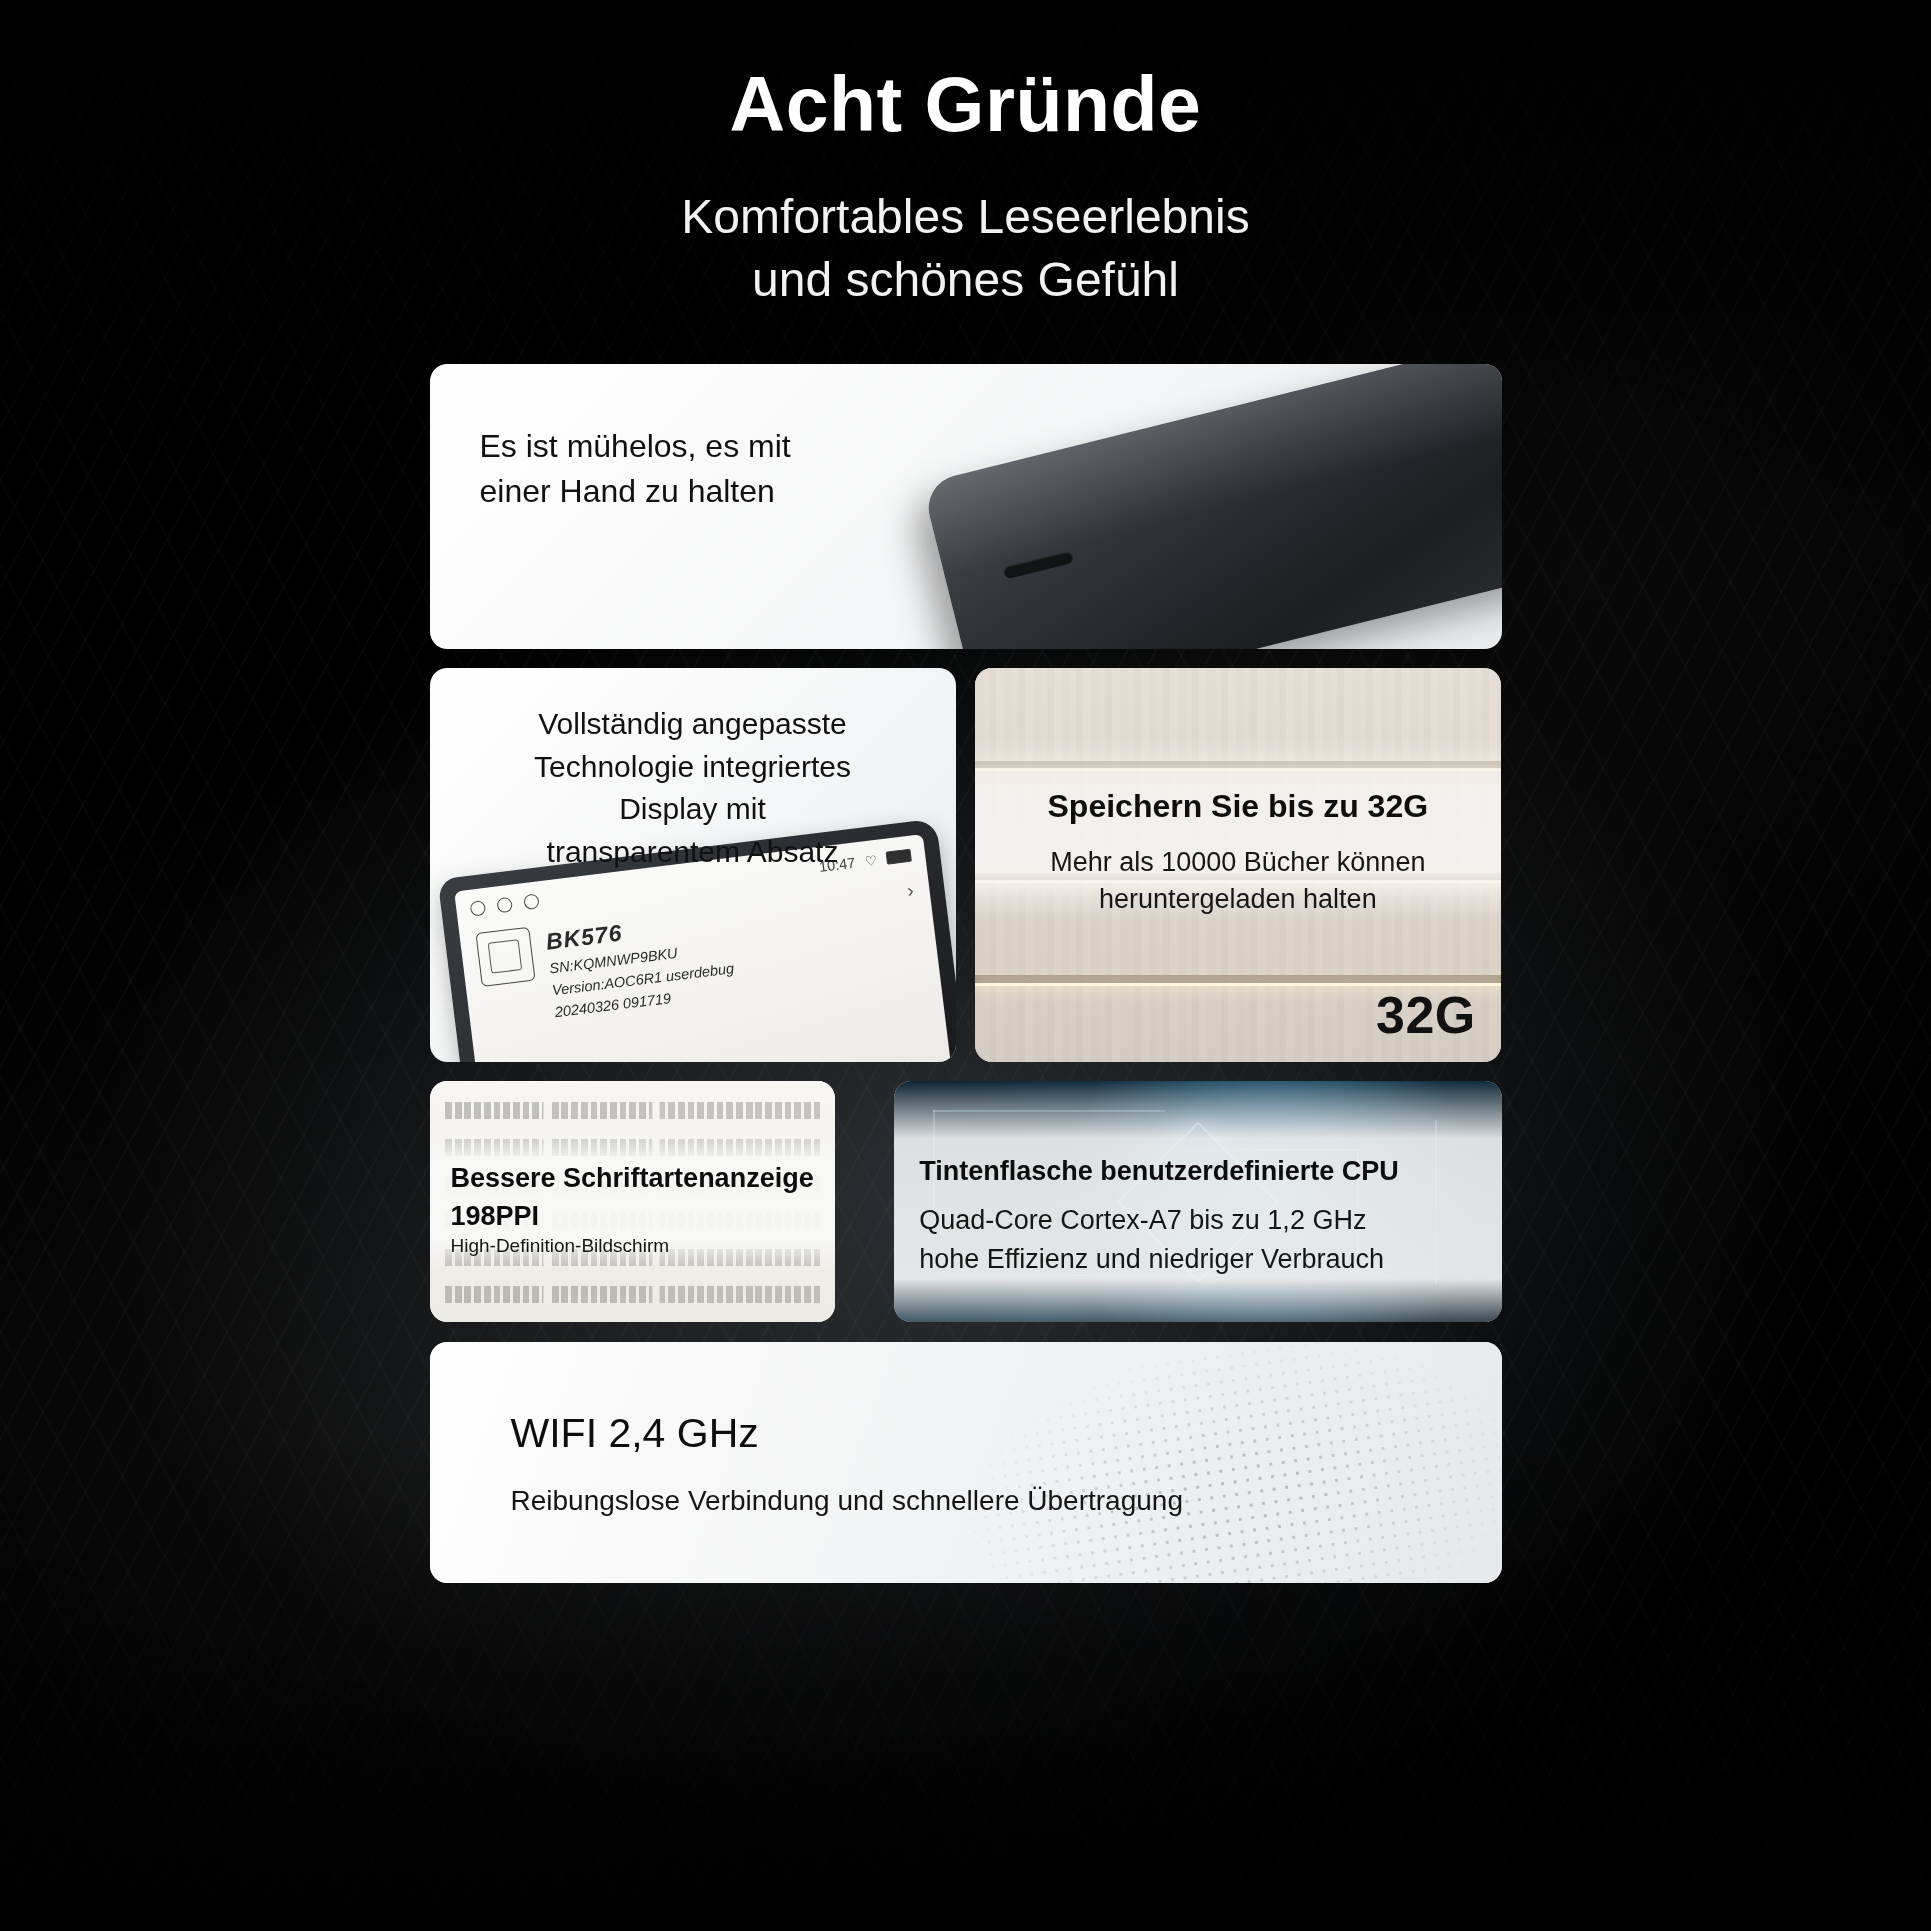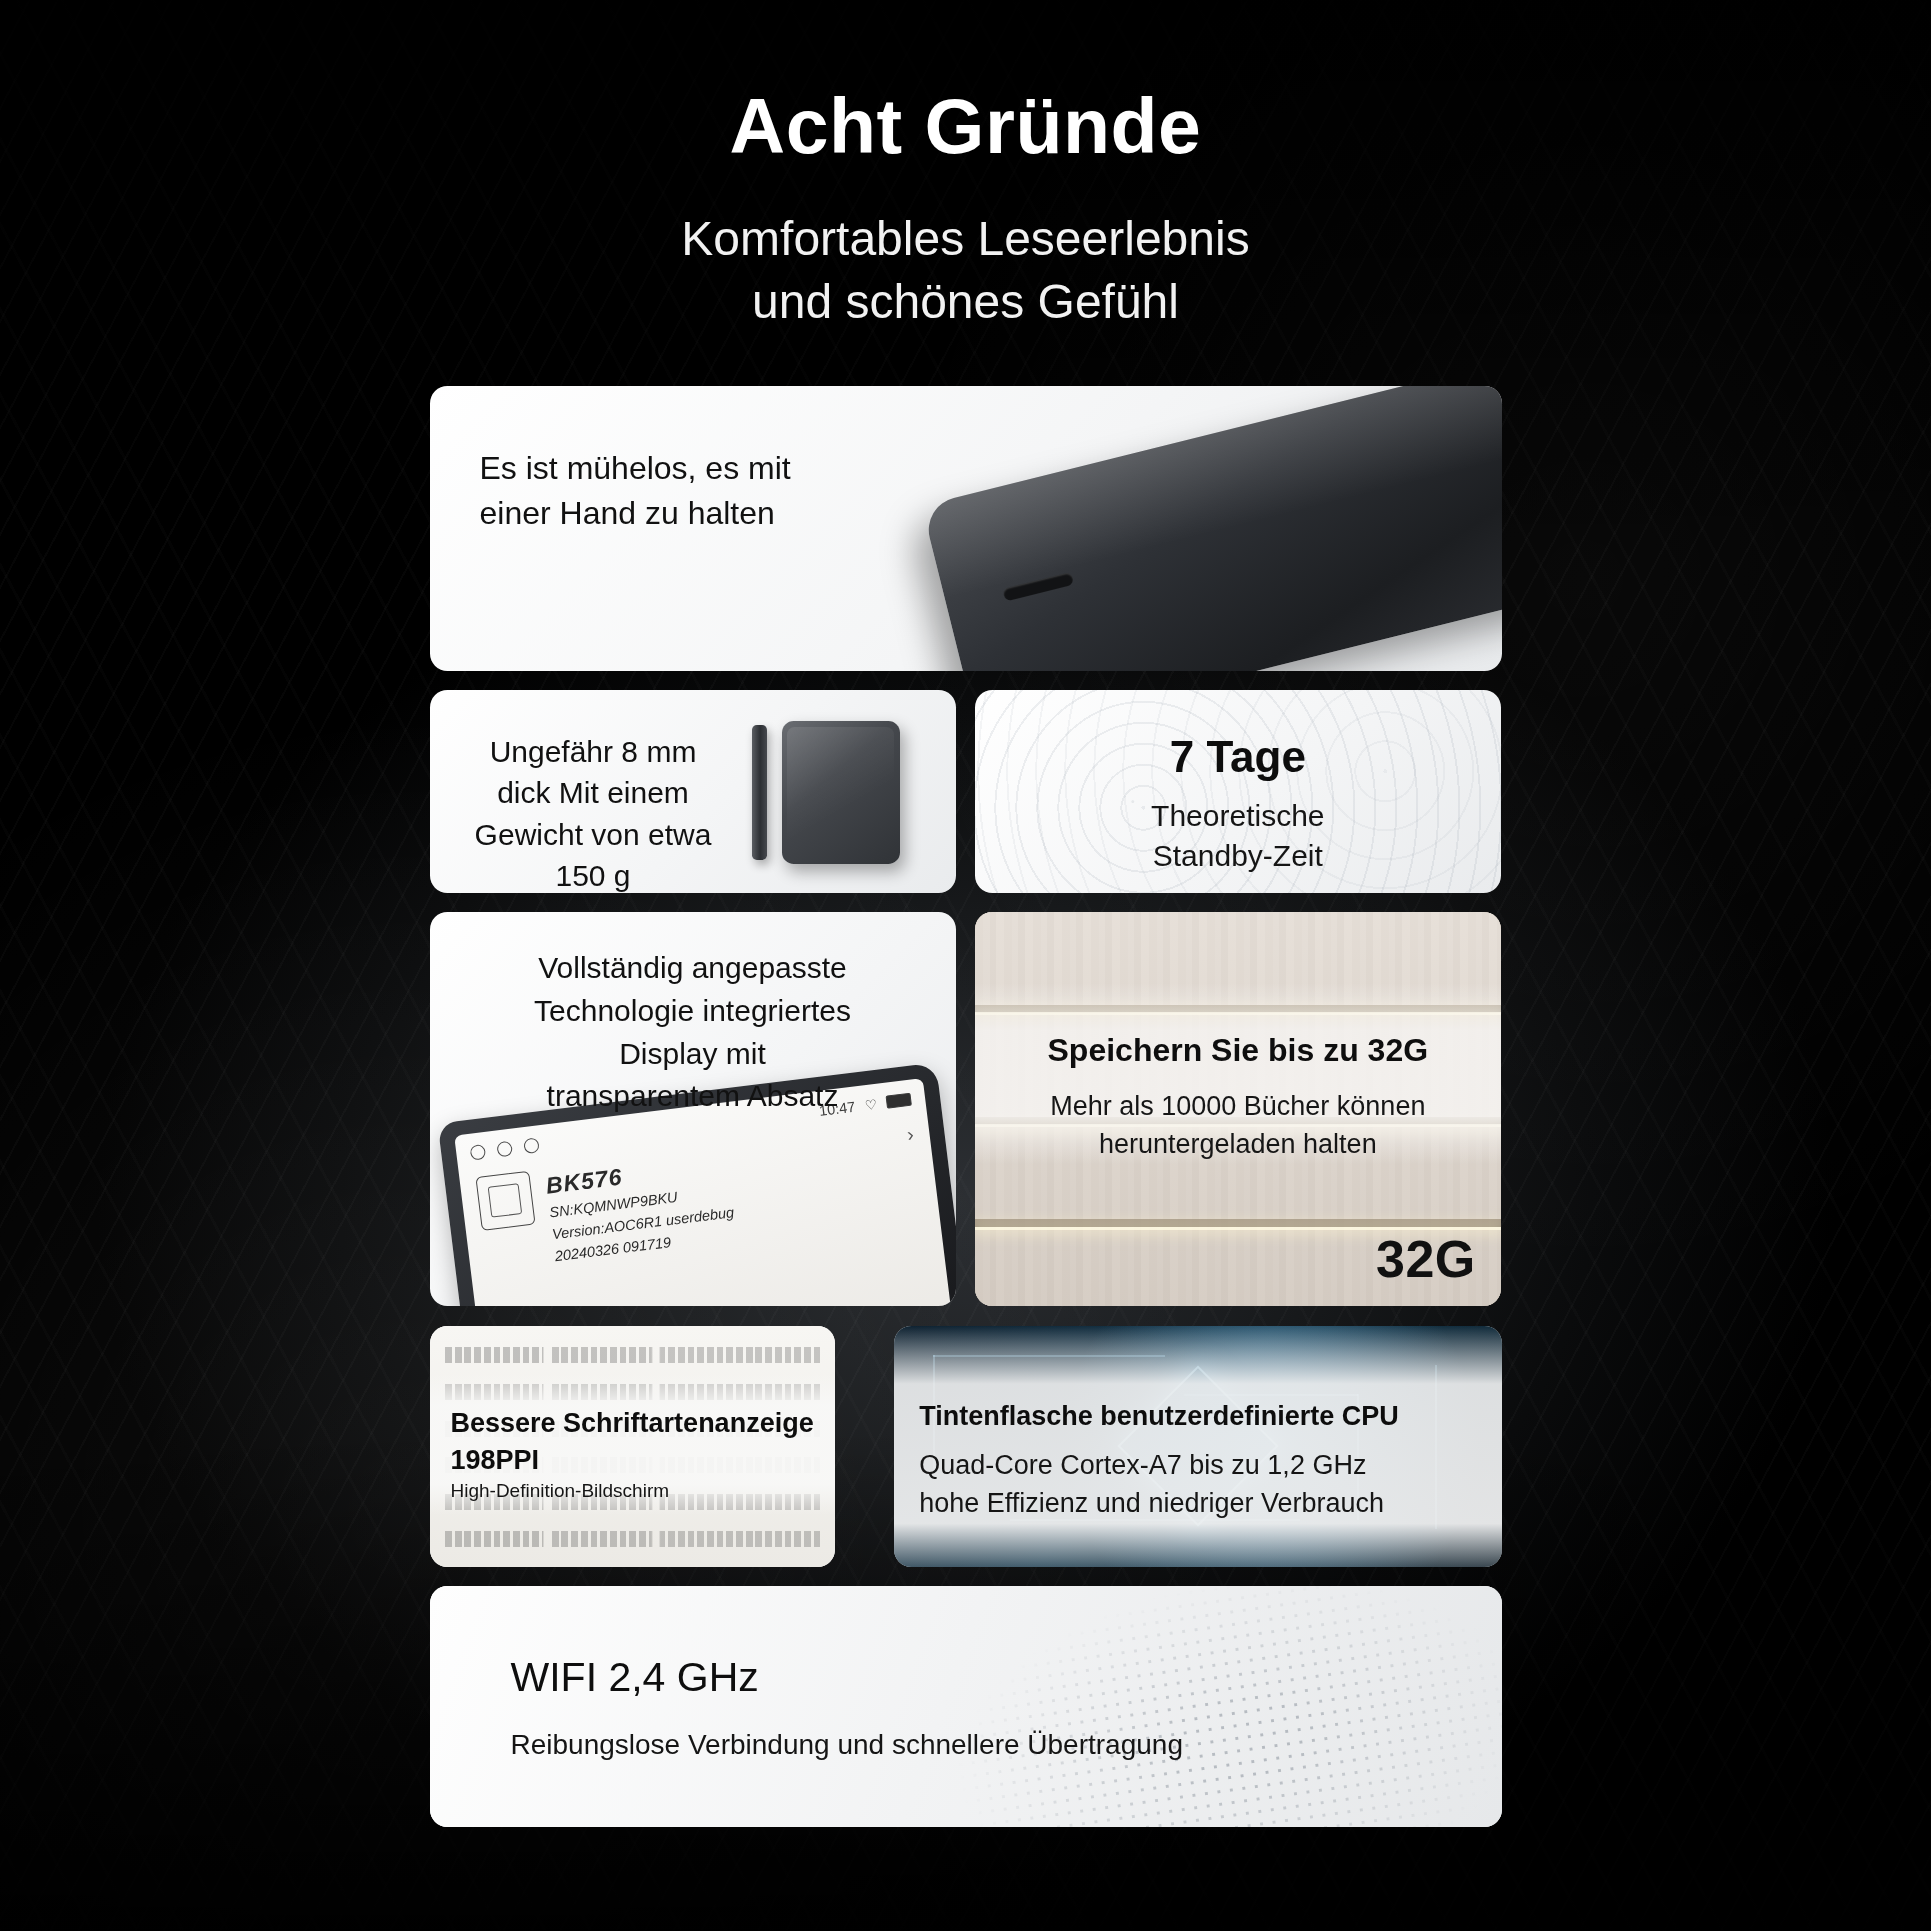--- a/index.html
+++ b/index.html
@@ -33,21 +33,21 @@
   .page::after {
     content: "";
     position: absolute;
     inset: 0;
     background: linear-gradient(180deg, rgba(0,0,0,0.92) 0%, rgba(0,0,0,0.35) 14%, rgba(0,0,0,0) 30%, rgba(0,0,0,0) 74%, rgba(0,0,0,0.55) 90%, rgba(0,0,0,0.95) 100%);
     pointer-events: none;
   }
 
   .content { position: relative; z-index: 3; }
 
-  .header { text-align: center; padding-top: 88px; }
+  .header { text-align: center; padding-top: 66px; }
   .title {
     color: #ffffff;
     font-size: 77px;
     font-weight: 700;
     letter-spacing: 0.5px;
     line-height: 1.0;
   }
   .subtitle {
     color: #f2f2f2;
     font-size: 48px;
@@ -369,36 +369,20 @@
       <div class="row">
         <div class="card card-hand">
           <div class="tab-device"></div>
           <div class="txt">
             <div>Es ist mühelos, es mit</div>
             <div>einer Hand zu halten</div>
           </div>
         </div>
       </div>
 
-      <div class="row">
-        <div class="card card-thin">
-          <div class="txt">Ungefähr 8 mm dick Mit einem Gewicht von etwa 150 g</div>
-          <div class="edge-thin"></div>
-          <div class="edge-flat"></div>
-        </div>
-
-        <div class="card card-days">
-          <div class="ripple"></div>
-          <div class="big">7 Tage</div>
-          <div class="sml">
-            <div>Theoretische</div>
-            <div>Standby-Zeit</div>
-          </div>
-        </div>
-      </div>
 
       <div class="row">
         <div class="card card-display">
           <div class="txt">
             <div>Vollständig angepasste</div>
             <div>Technologie integriertes</div>
             <div>Display mit</div>
             <div>transparentem Absatz</div>
           </div>
           <div class="ereader">

